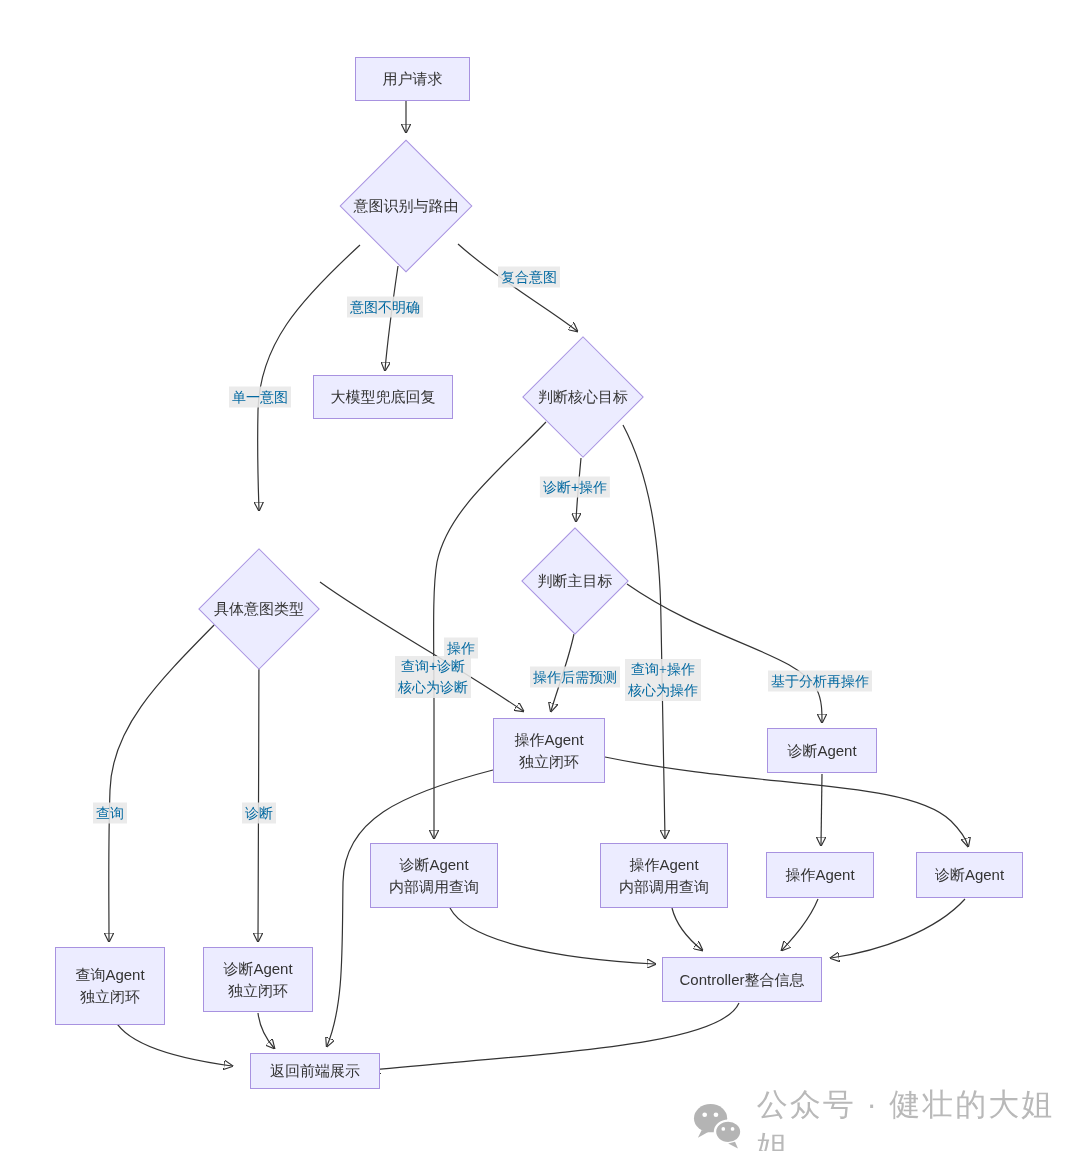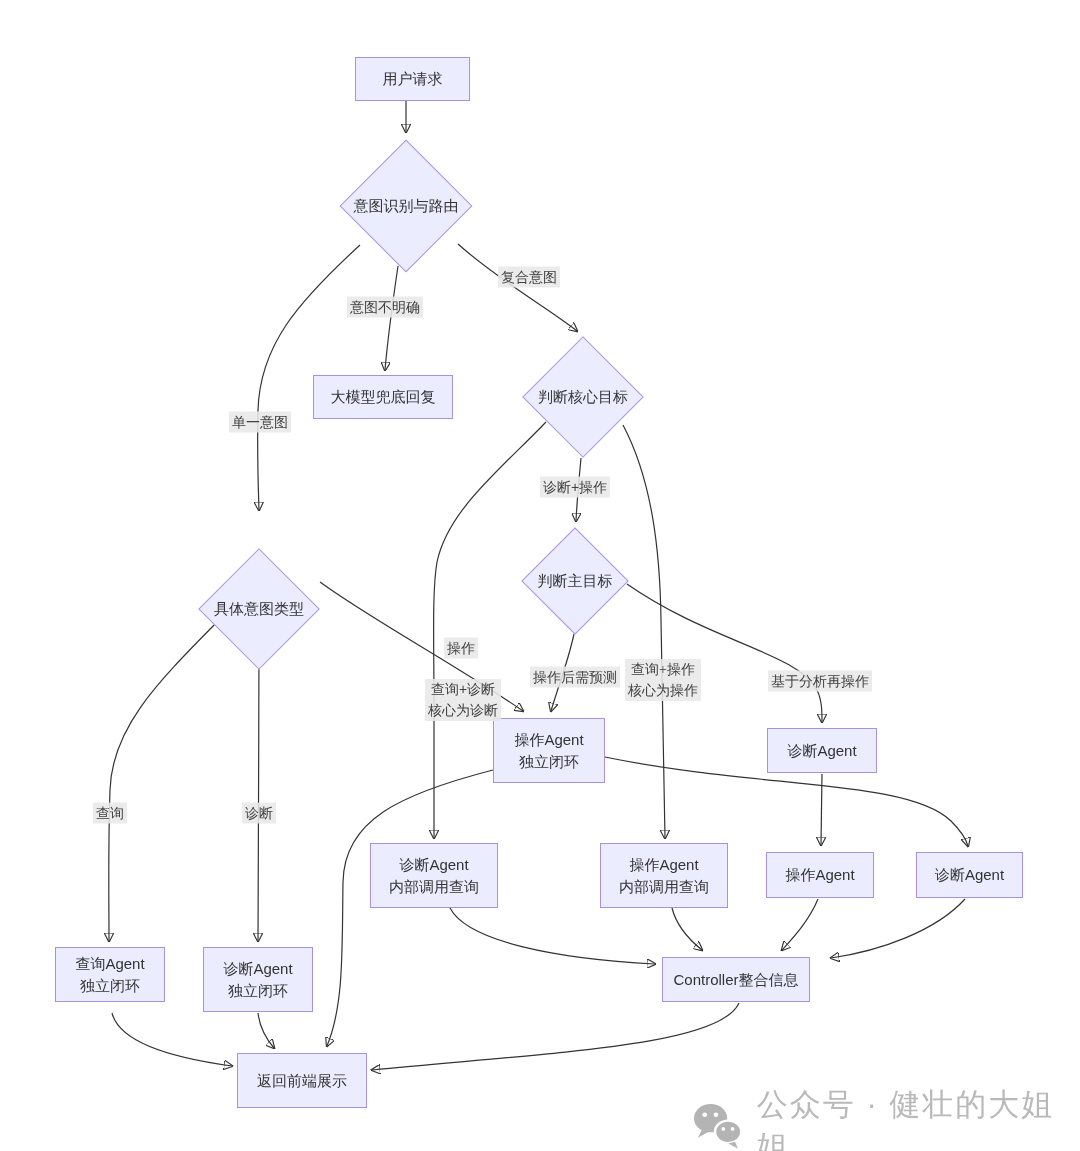--- a/index.html
+++ b/index.html
@@ -19,21 +19,21 @@
     position:absolute;left:0;top:0;width:100%;height:100%;
     background:#ECECFF;border:1px solid #a892e0;box-sizing:border-box;
     transform:rotate(45deg);
   }
   .diamond .dlabel{
     position:absolute;left:50%;top:50%;transform:translate(-50%,-50%);
     font-size:15px;white-space:nowrap;text-align:center;
   }
   .elabel{
     position:absolute;transform:translate(-50%,-50%);
-    background:rgba(232,232,232,0.88);color:#404040;
+    background:rgba(232,232,232,0.88);color:#0369a1;
     font-size:14px;line-height:1.5;padding:0 3px;text-align:center;white-space:pre-line;
   }
   .watermark{
     position:absolute;left:692px;top:1084px;display:flex;align-items:center;gap:12px;
     color:#b9b9b9;font-size:31px;letter-spacing:2px;
   }
 </style>
 </head>
 <body>
 
@@ -73,49 +73,49 @@
   <div class="node" style="left:313px;top:375px;width:140px;height:44px;">大模型兜底回复</div>
   <div class="node" style="left:493px;top:718px;width:112px;height:65px;">操作Agent
 独立闭环</div>
   <div class="node" style="left:767px;top:728px;width:110px;height:45px;">诊断Agent</div>
   <div class="node" style="left:370px;top:843px;width:128px;height:65px;">诊断Agent
 内部调用查询</div>
   <div class="node" style="left:600px;top:843px;width:128px;height:65px;">操作Agent
 内部调用查询</div>
   <div class="node" style="left:766px;top:852px;width:108px;height:46px;">操作Agent</div>
   <div class="node" style="left:916px;top:852px;width:107px;height:46px;">诊断Agent</div>
-  <div class="node" style="left:55px;top:947px;width:110px;height:55px;">查询Agent
+  <div class="node" style="left:55px;top:947px;width:110px;height:78px;">查询Agent
 独立闭环</div>
   <div class="node" style="left:203px;top:947px;width:110px;height:65px;">诊断Agent
 独立闭环</div>
-  <div class="node" style="left:662px;top:957px;width:148px;height:45px;">Controller整合信息</div>
-  <div class="node" style="left:237px;top:1053px;width:130px;height:55px;">返回前端展示</div>
+  <div class="node" style="left:662px;top:957px;width:160px;height:45px;">Controller整合信息</div>
+  <div class="node" style="left:250px;top:1053px;width:130px;height:36px;">返回前端展示</div>
 
   <div class="diamond" style="left:359px;top:159px;width:94px;height:94px;">
     <div class="shape"></div>
     <div class="dlabel">意图识别与路由</div>
   </div>
   <div class="diamond" style="left:540px;top:354px;width:86px;height:86px;">
     <div class="shape"></div>
     <div class="dlabel">判断核心目标</div>
   </div>
   <div class="diamond" style="left:537px;top:543px;width:76px;height:76px;">
     <div class="shape"></div>
     <div class="dlabel">判断主目标</div>
   </div>
   <div class="diamond" style="left:216px;top:566px;width:86px;height:86px;">
     <div class="shape"></div>
     <div class="dlabel">具体意图类型</div>
   </div>
 
-  <div class="elabel" style="left:260px;top:397px;margin-top:25px;">单一意图</div>
+  <div class="elabel" style="left:260px;top:397px;">单一意图</div>
   <div class="elabel" style="left:385px;top:307px;">意图不明确</div>
   <div class="elabel" style="left:529px;top:277px;">复合意图</div>
   <div class="elabel" style="left:575px;top:487px;">诊断+操作</div>
-  <div class="elabel" style="left:433px;top:700px;margin-left:30px;">查询+诊断
+  <div class="elabel" style="left:433px;top:677px;">查询+诊断
 核心为诊断</div>
   <div class="elabel" style="left:425px;top:648px;margin-left:36px;">操作</div>
   <div class="elabel" style="left:575px;top:677px;">操作后需预测</div>
   <div class="elabel" style="left:663px;top:680px;font-family:Liberation Serif, serif;">查询+操作
 核心为操作</div>
   <div class="elabel" style="left:820px;top:681px;">基于分析再操作</div>
   <div class="elabel" style="left:110px;top:813px;">查询</div>
   <div class="elabel" style="left:259px;top:813px;">诊断</div>
 
   <div class="watermark">

